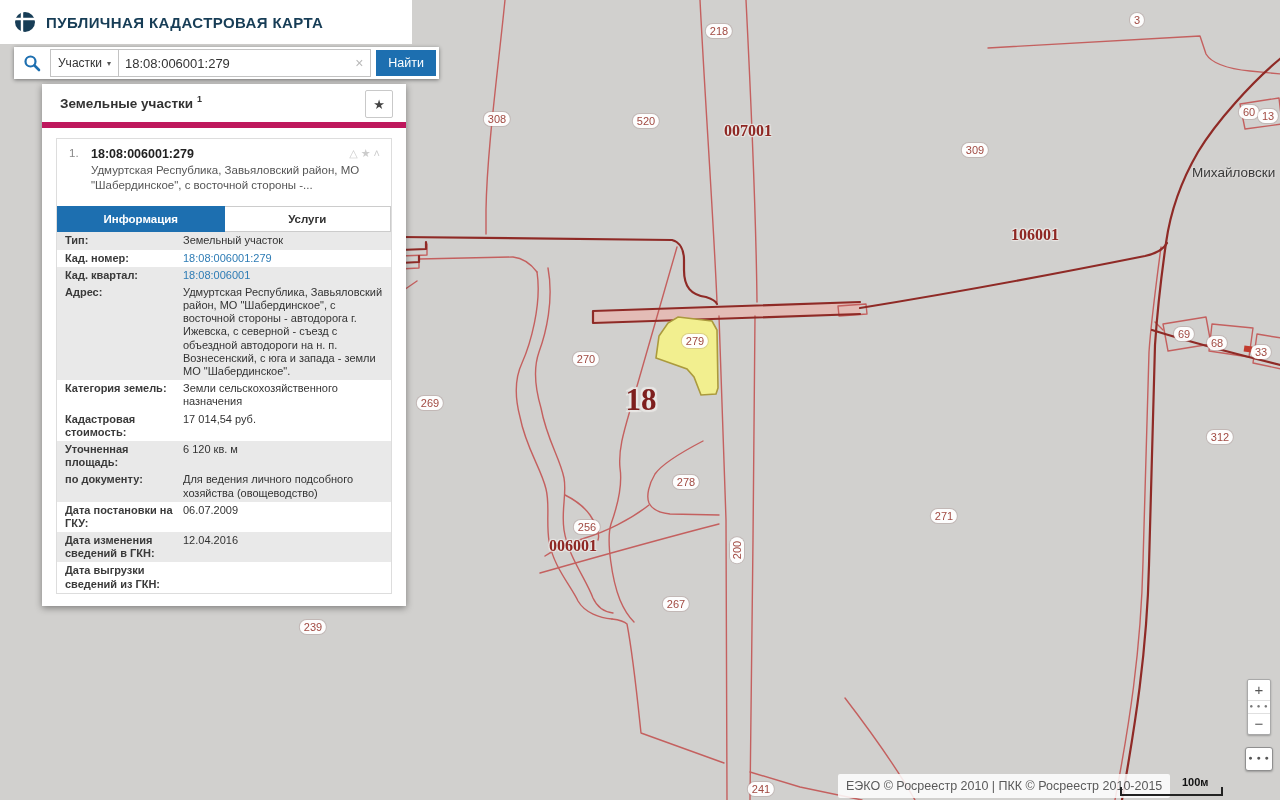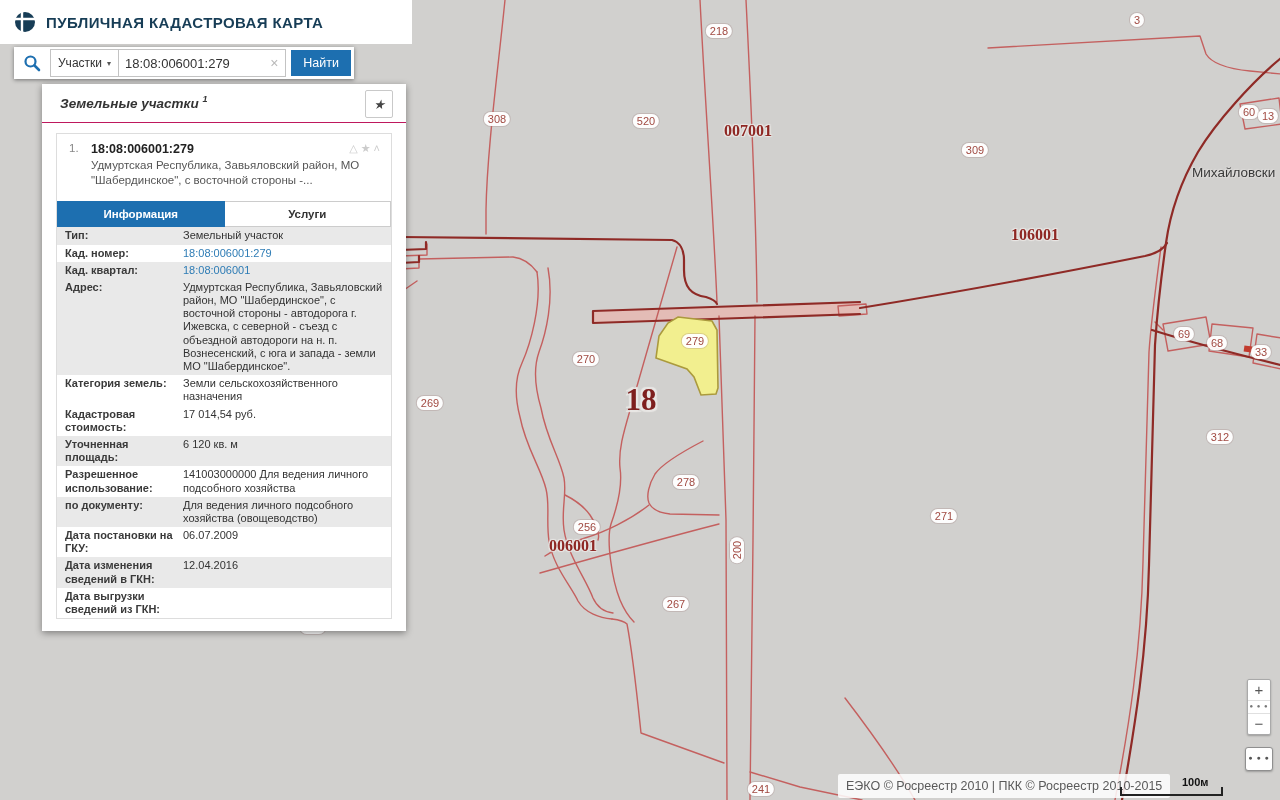--- a/index.html
+++ b/index.html
@@ -30,21 +30,21 @@
   .mlabel.place{
     transform:translate(0,-50%);font-size:13.5px;color:#3a3a3a;
     text-shadow:1px 1px 1px #e0dedc,-1px -1px 1px #e0dedc;
   }
   
   #header{position:absolute;left:0;top:0;width:412px;height:44px;background:#fff;display:flex;align-items:center;}
   #logo{margin:0 10px 0 14px;width:22px;height:22px;}
   #app-title{font-size:15px;font-weight:700;color:#173d56;letter-spacing:.4px;}
   
   #searchbar{
-    position:absolute;left:14px;top:47px;width:340px;height:32px;background:#fff;
+    position:absolute;left:14px;top:47px;width:425px;height:32px;background:#fff;
     box-shadow:0 1px 4px rgba(0,0,0,.45);display:flex;align-items:center;
   }
   #search-icon{width:36px;display:flex;justify-content:center;align-items:center;flex:none;}
   #search-group{flex:1;height:26px;border:1px solid #c3c3c3;display:flex;align-items:center;background:#fff;min-width:0;}
   #search-cat{
     height:100%;padding:0 7px;border-right:1px solid #c3c3c3;display:flex;align-items:center;
     font-size:12px;color:#333;cursor:pointer;background:#fff;flex:none;
   }
   #search-cat .caret{font-size:8px;color:#555;margin-left:5px;}
   #search-input{
@@ -54,21 +54,21 @@
   #clear-btn{flex:none;color:#b9b9b9;font-size:14px;padding:0 7px;cursor:pointer;}
   #find-btn{
     flex:none;margin:0 3px 0 5px;height:26px;padding:0 12px;background:#1d6fb0;color:#fff;
     border:none;font-size:12.5px;cursor:pointer;font-family:"Liberation Sans",sans-serif;
   }
   
   #panel{
     position:absolute;left:42px;top:84px;width:364px;background:#fff;
     box-shadow:0 2px 7px rgba(0,0,0,.4);
   }
-  #panel-header{position:relative;height:38px;border-bottom:1px solid #be185d;font-style:italic;}
+  #panel-header{position:relative;height:38px;border-bottom:6px solid #be185d;}
   #panel-title{position:absolute;left:18px;top:10px;font-size:13.5px;font-weight:700;color:#333;}
   #panel-title sup{font-size:9px;}
   #fav-btn{
     position:absolute;right:13px;top:6px;width:26px;height:26px;border:1px solid #c9c9c9;border-radius:2px;
     background:#fff;display:flex;align-items:center;justify-content:center;font-size:13px;color:#444;cursor:pointer;
   }
   #item{margin:10px 14px 12px 14px;border:1px solid #ddd;}
   #item-top{position:relative;padding:8px 10px 7px 12px;}
   #item-head{display:flex;}
   #item-index{width:22px;font-size:11.5px;color:#888;flex:none;}
@@ -257,24 +257,20 @@
           <div class="ival">Земли сельскохозяйственного назначения</div>
         </div>
         <div class="irow">
           <div class="ilab">Кадастровая стоимость:</div>
           <div class="ival">17 014,54 руб.</div>
         </div>
         <div class="irow alt">
           <div class="ilab">Уточненная площадь:</div>
           <div class="ival">6 120 кв. м</div>
         </div>
-        <div class="irow">
-          <div class="ilab">Разрешенное использование:</div>
-          <div class="ival">141003000000 Для ведения личного подсобного хозяйства</div>
-        </div>
         <div class="irow alt">
           <div class="ilab">по документу:</div>
           <div class="ival">Для ведения личного подсобного хозяйства (овощеводство)</div>
         </div>
         <div class="irow">
           <div class="ilab">Дата постановки на ГКУ:</div>
           <div class="ival">06.07.2009</div>
         </div>
         <div class="irow alt">
           <div class="ilab">Дата изменения сведений в ГКН:</div>

